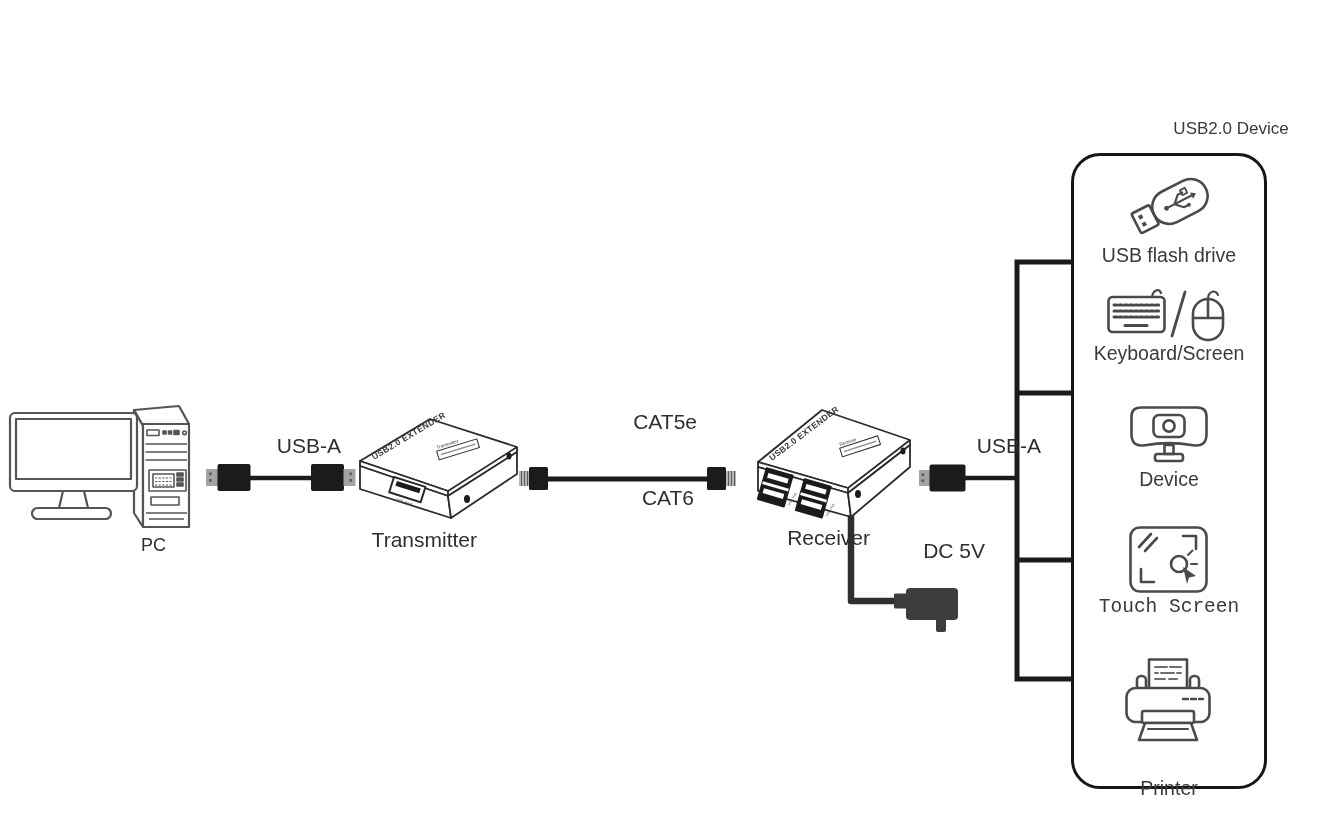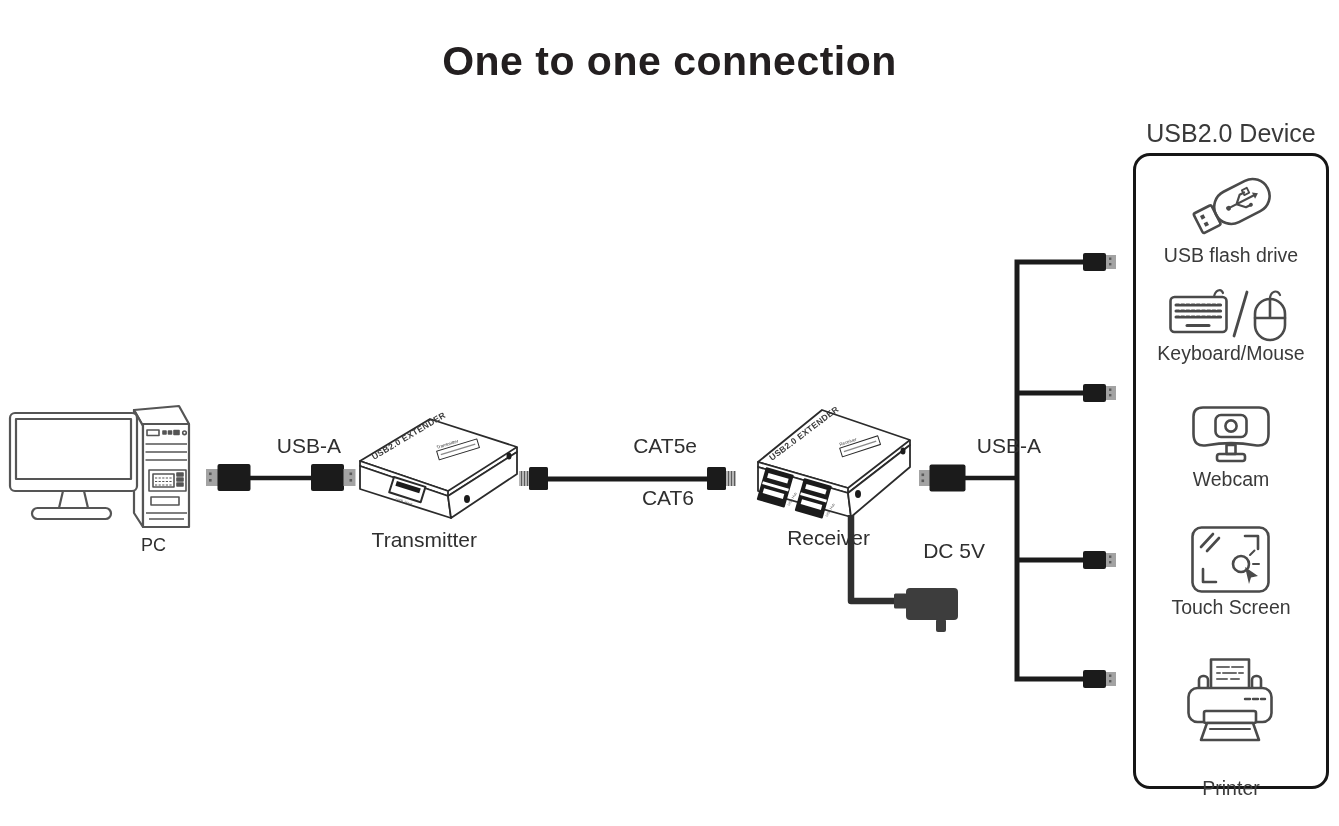--- a/index.html
+++ b/index.html
@@ -2,34 +2,33 @@
 <html><head>
 <meta charset="utf-8">
 <style>
   html,body{margin:0;padding:0;background:#ffffff;}
   .canvas{position:relative;width:1339px;height:826px;background:#ffffff;overflow:hidden;
           font-family:"Liberation Sans", sans-serif;}
   .title{position:absolute;top:38px;left:0;width:100%;text-align:center;
          font-size:41px;font-weight:700;color:#231f20;letter-spacing:0.5px;}
   .lbl{position:absolute;color:#2f2f2f;font-size:21px;text-align:right;line-height:1.1;}
   .art{position:absolute;top:0;left:0;}
-  .panel{position:absolute;left:1133px;top:153px;width:190px;height:630px;
-         border:3px solid #161616;border-radius:17px;background:#ffffff;}
+  .panel{position:absolute;left:1071px;top:153px;width:190px;height:630px;
+         border:3px solid #161616;border-radius:29px;background:#ffffff;}
   .panel-title{position:absolute;left:1136px;top:119px;width:190px;text-align:center;
-               font-size:25px;color:#3a3a3a;}
+               font-size:17px;color:#3a3a3a;}
   .dev-icon{position:absolute;}
   .dev-label{position:absolute;left:0;width:190px;text-align:center;
              font-size:19.5px;color:#3a3a3a;}
 </style>
 </head>
 <body>
 
 <div class="canvas">
 
-  <div class="title">One to one connection</div>
 
   <svg class="art" width="1339" height="826" viewBox="0 0 1339 826">
 
     <g stroke="#555555" fill="none" stroke-width="2.2" stroke-linejoin="round">
       <g>
         <path d="M134,410 L179,406 L189,424 L143,426 Z" fill="#ffffff"></path>
         <path d="M134,410 L143,426 L143,527 L134,513 Z" fill="#ffffff"></path>
         <rect x="143" y="424" width="46" height="103" fill="#ffffff"></rect>
         <g stroke-width="1.6">
           <rect x="147" y="430" width="12" height="5.5"></rect>
@@ -179,21 +178,21 @@
         <rect x="1106" y="672" width="10" height="14" fill="#a3a3a3"></rect>
         <rect x="1109" y="674.5" width="2.4" height="2.4" fill="#5a5a5a"></rect>
         <rect x="1109" y="680" width="2.4" height="2.4" fill="#5a5a5a"></rect>
       </g>
     </g>
   </svg>
 
   <div class="lbl" style="left:66px;top:536px;width:100px;font-size:18px;">PC</div>
   <div class="lbl" style="left:221px;top:434px;width:120px;">USB-A</div>
   <div class="lbl" style="left:317px;top:528px;width:160px;">Transmitter</div>
-  <div class="lbl" style="left:557px;top:434px;width:140px;">CAT5e</div>
+  <div class="lbl" style="left:557px;top:410px;width:140px;">CAT5e</div>
   <div class="lbl" style="left:554px;top:486px;width:140px;">CAT6</div>
   <div class="lbl" style="left:710px;top:526px;width:160px;">Receiver</div>
   <div class="lbl" style="left:845px;top:539px;width:140px;">DC 5V</div>
   <div class="lbl" style="left:901px;top:434px;width:140px;">USB-A</div>
 
   <div class="panel-title">USB2.0 Device</div>
 
   <div class="panel">
 
     <svg class="dev-icon" style="left:52px;top:12px;" width="90" height="76" viewBox="0 0 90 76">
@@ -216,45 +215,45 @@
         <rect x="1.5" y="11" width="56" height="35" rx="4"></rect>
         <path d="M7,19 H52 M7,25 H52 M7,31 H52" stroke-dasharray="3 2.2" stroke-width="3"></path>
         <path d="M18,39.5 H40" stroke-width="3"></path>
         <path d="M45,11 C46,4 52,2 54,7" stroke-width="2.2"></path>
         <path d="M65,50 L78,6" stroke-width="2.8"></path>
         <rect x="86" y="13" width="30" height="41" rx="15"></rect>
         <path d="M101,13 V32 M86,32 H116"></path>
         <path d="M101,13 C101,5 109,3 111,9" stroke-width="2.2"></path>
       </g>
     </svg>
-    <div class="dev-label" style="top:186px;">Keyboard/Mouse</div>
+    <div class="dev-label" style="top:186px;">Keyboard/Screen</div>
 
     <svg class="dev-icon" style="left:56px;top:250px;" width="78" height="60" viewBox="0 0 78 60">
       <g stroke="#4a4a4a" stroke-width="2.6" fill="none" stroke-linejoin="round" stroke-linecap="round">
         <path d="M11,1.5 H67 Q76.5,1.5 76.5,10.5 V28 Q76.5,41.5 63,39.2 Q39,35 15,39.2 Q1.5,41.5 1.5,28 V10.5 Q1.5,1.5 11,1.5 Z"></path>
         <rect x="23.5" y="9" width="31" height="22" rx="5.5"></rect>
         <circle cx="39" cy="20" r="5.6"></circle>
         <rect x="34.5" y="39" width="9" height="9"></rect>
         <rect x="25" y="48" width="28" height="7" rx="2.5"></rect>
       </g>
     </svg>
-    <div class="dev-label" style="top:312px;">Webcam</div>
+    <div class="dev-label" style="top:312px;">Device</div>
 
     <svg class="dev-icon" style="left:55px;top:370px;" width="80" height="68" viewBox="0 0 80 68">
       <g stroke="#4a4a4a" stroke-width="2.6" fill="none" stroke-linecap="round" stroke-linejoin="round">
         <rect x="1.5" y="1.5" width="76" height="64" rx="9"></rect>
         <path d="M10,21 L22,8 M16,25 L28,12"></path>
         <path d="M54,10 H67 V23"></path>
         <path d="M12,43 V56 H25"></path>
         <circle cx="50" cy="38" r="8"></circle>
         <path d="M59,29 l4.5,-4.5 M62,38 h6 M58,46 l4,4" stroke-width="2"></path>
         <path d="M54,41 L67,50 L60,51.5 L58,58 Z" fill="#4a4a4a" stroke="none"></path>
       </g>
     </svg>
-    <div class="dev-label" style="top:440px;">Touch Screen</div>
+    <div class="dev-label" style="top:440px;font-family:Liberation Mono, monospace;">Touch Screen</div>
 
     <svg class="dev-icon" style="left:50px;top:502px;" width="90" height="86" viewBox="0 0 90 86">
       <g stroke="#4a4a4a" stroke-width="2.6" fill="none" stroke-linejoin="round" stroke-linecap="round">
         <rect x="25" y="1.5" width="38" height="30" fill="#ffffff"></rect>
         <g stroke="#6e6e6e" stroke-width="2">
           <path d="M31,9 H43 M46,9 H57"></path>
           <path d="M31,15 H34 M37,15 H50 M53,15 H57"></path>
           <path d="M31,21 H41 M45,21 H53"></path>
         </g>
         <rect x="13" y="18" width="9" height="14" rx="4"></rect>

